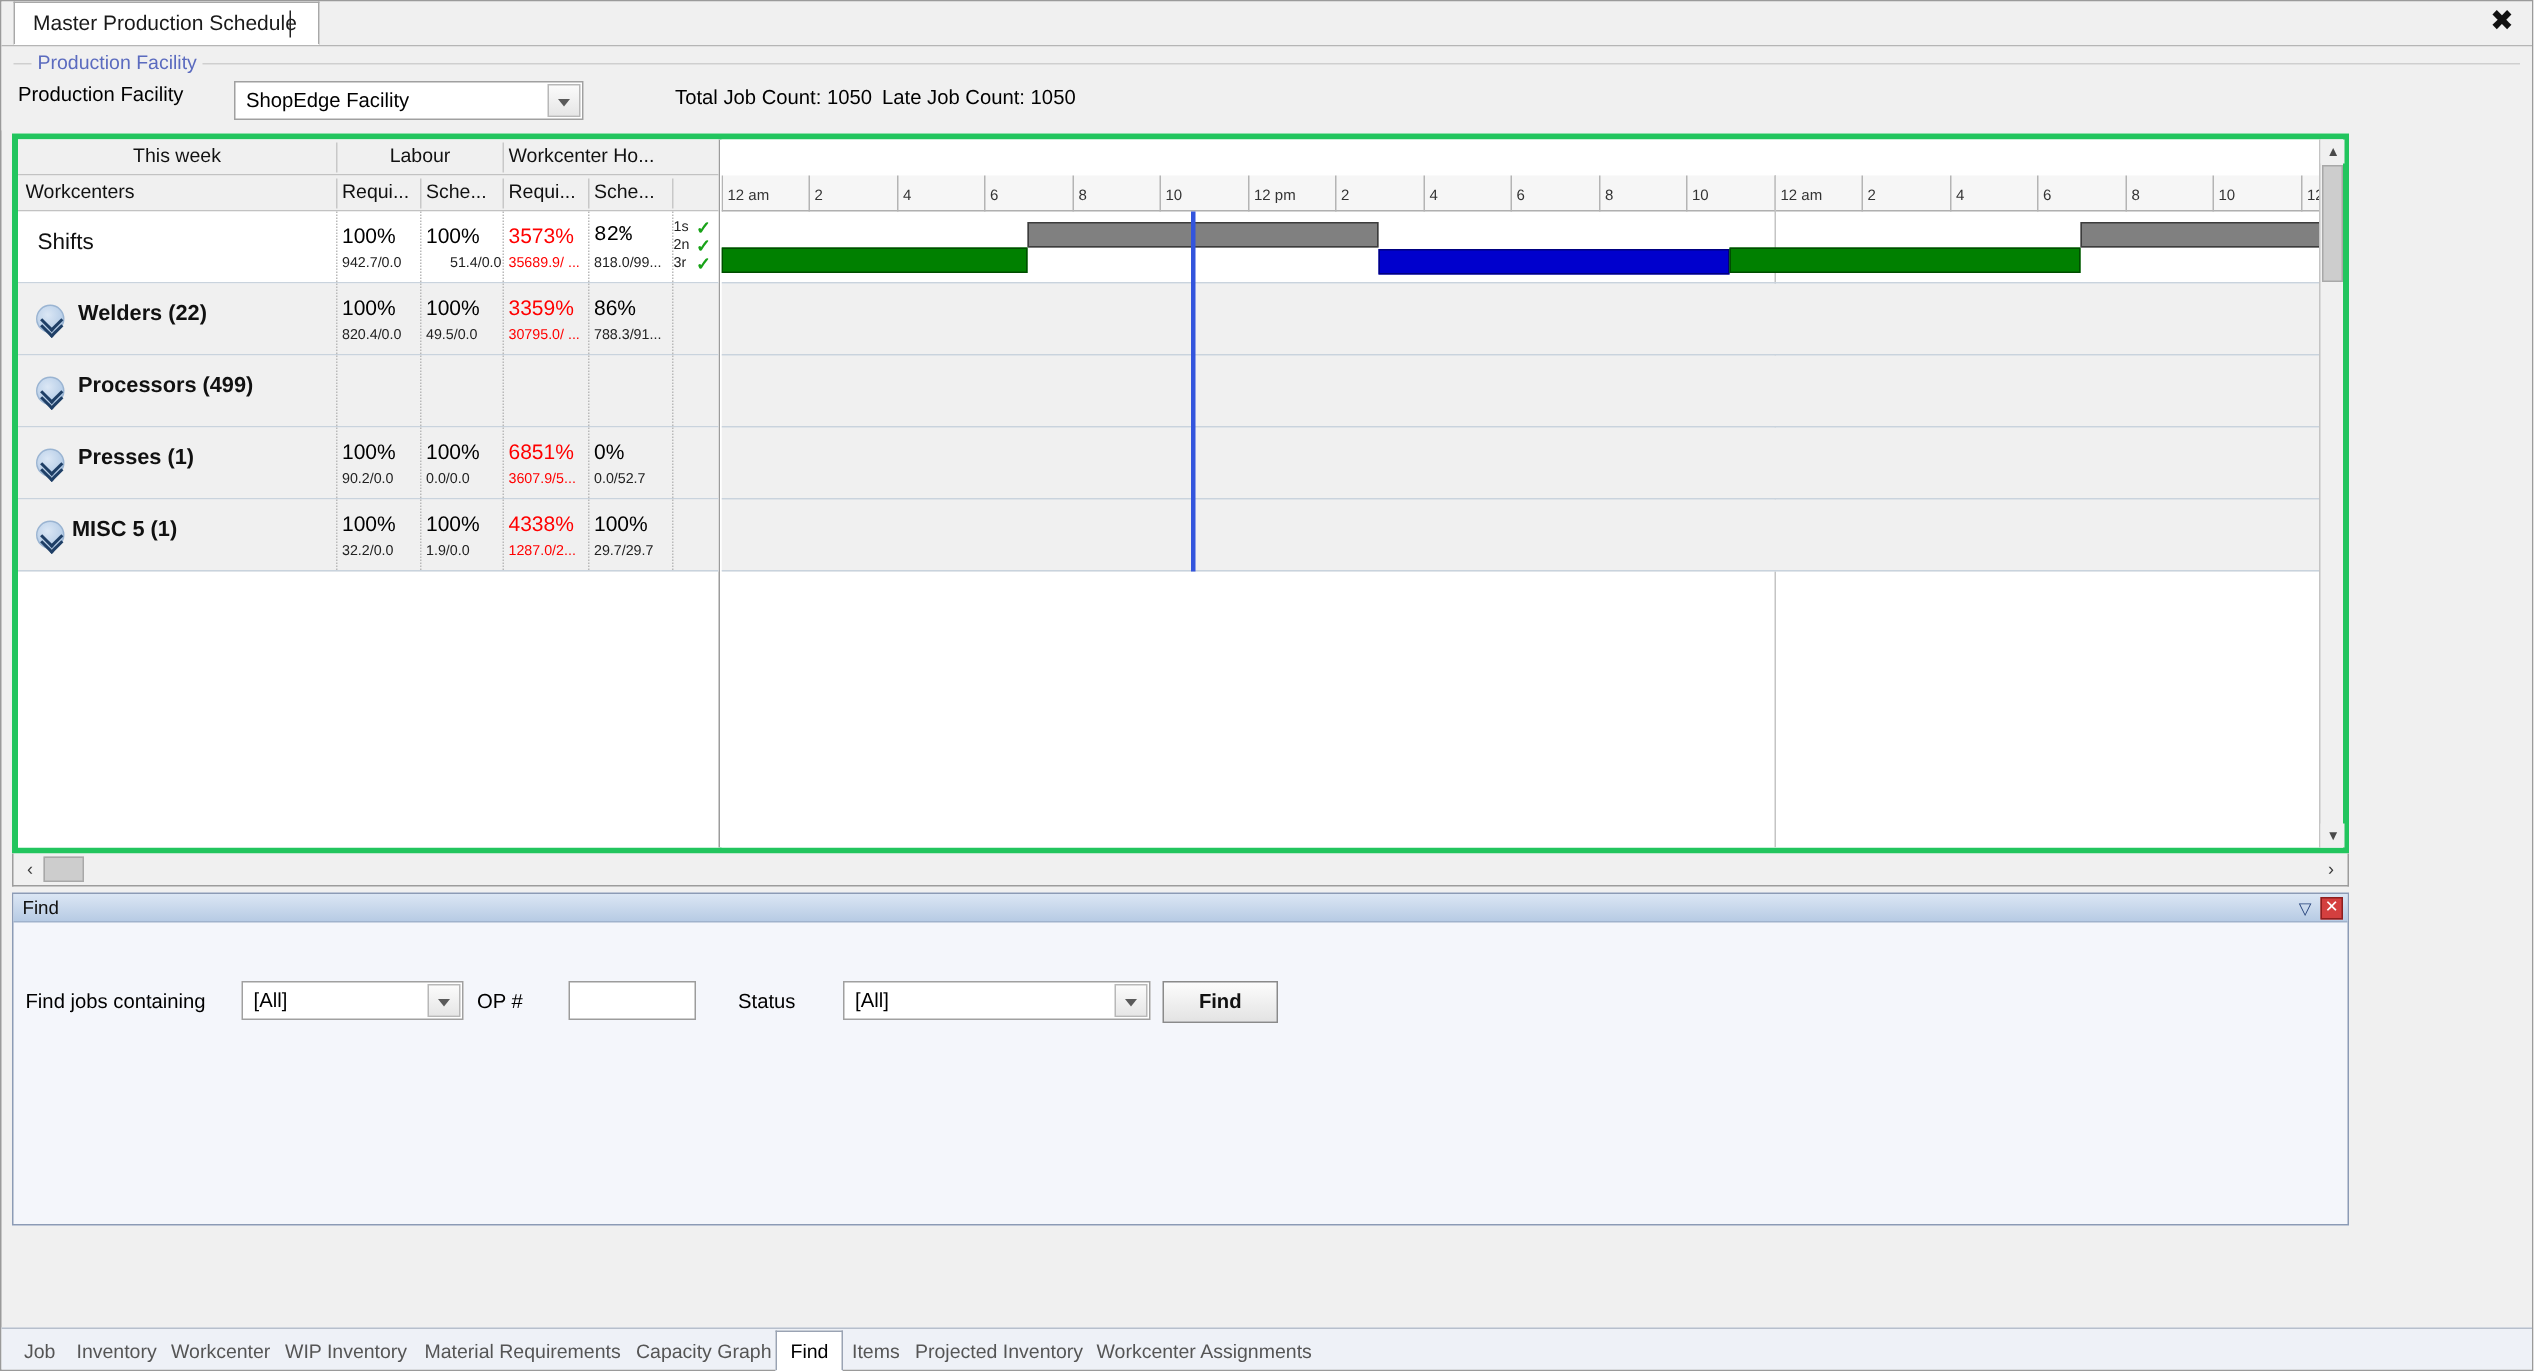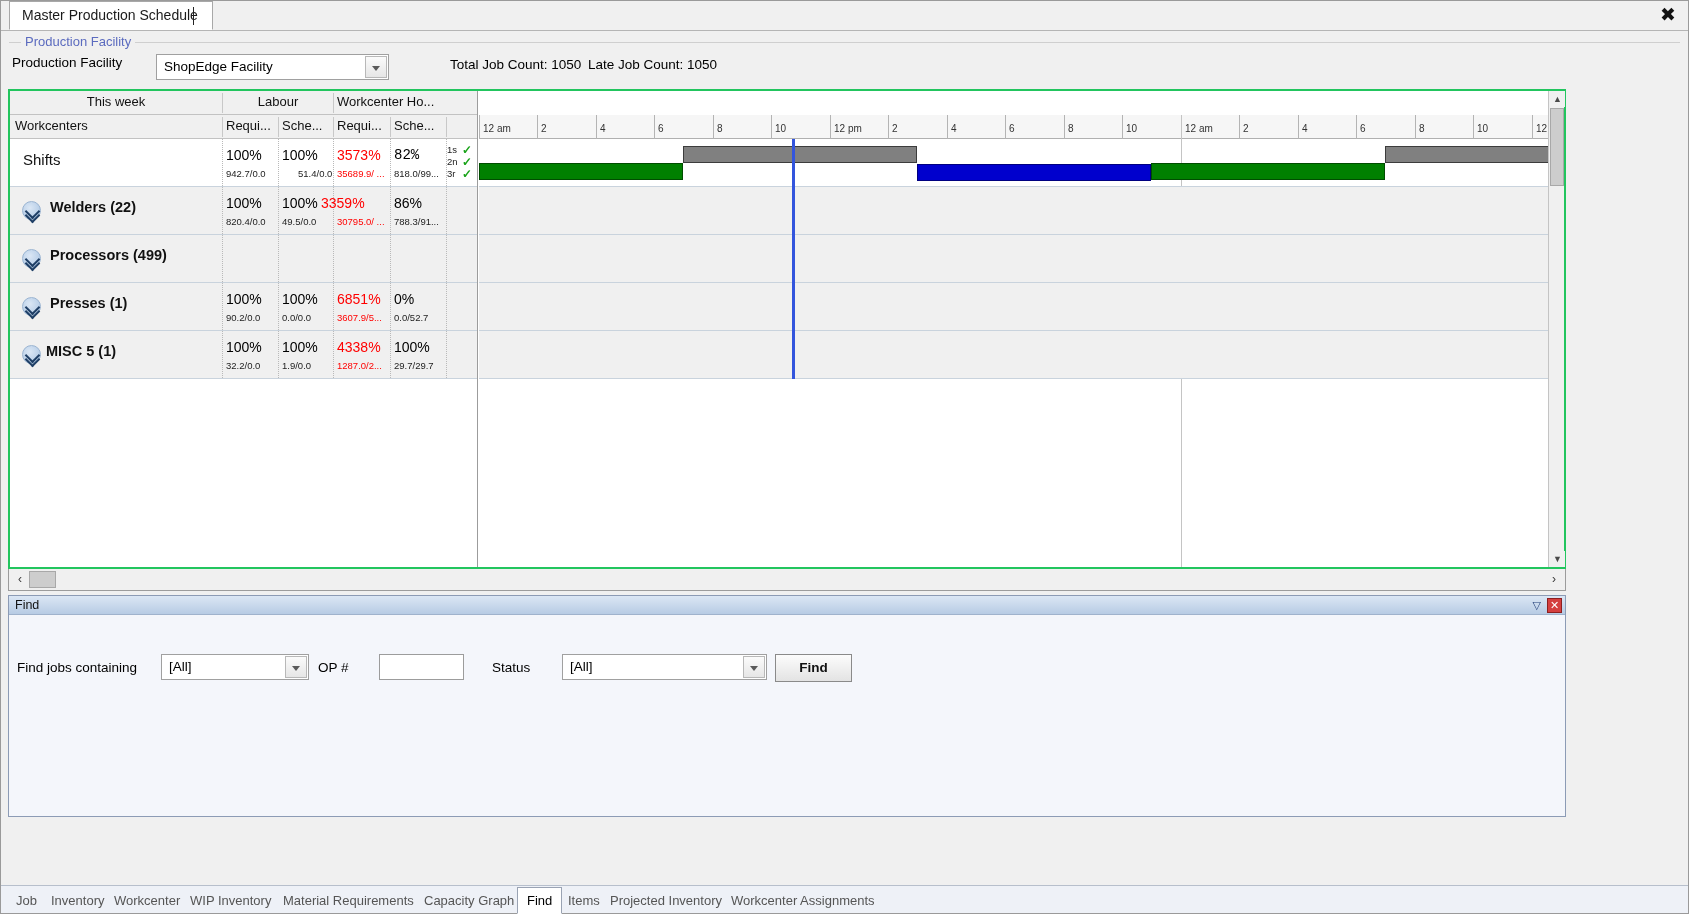--- a/index.html
+++ b/index.html
@@ -116,21 +116,21 @@
     white-space: nowrap;
   }
   #total-jobs { left: 449px; }
   #late-jobs  { left: 587px; }
 
   
   .main {
     position: absolute;
     left: 7px; top: 88px;
     width: 1558px; height: 480px;
-    border: 2px solid #22c55e;
+    border: 4px solid #22c55e;
     background: #fff;
   }
 
   
   .grid {
     position: absolute;
     left: 0; top: 0;
     width: 468px; height: 100%;
     border-right: 1px solid #9c9c9c;
     background: #fff;
@@ -558,21 +558,21 @@
         <div class="rname" style="left:40px;">Welders (22)</div>
         <div class="coldiv" style="left:212px;"></div>
         <div class="coldiv" style="left:268px;"></div>
         <div class="coldiv" style="left:323px;"></div>
         <div class="coldiv" style="left:380px;"></div>
         <div class="coldiv" style="left:436px;"></div>
         <div class="vcell" style="left:216px;">100%</div>
         <div class="vsub" style="left:216px;">820.4/0.0</div>
         <div class="vcell" style="left:272px;">100%</div>
         <div class="vsub" style="left:272px;">49.5/0.0</div>
-        <div class="vcell red" style="left:311px;">3359%</div>
+        <div class="vcell red" style="left:327px;">3359%</div>
         <div class="vsub red" style="left:327px;">30795.0/ ...</div>
         <div class="vcell" style="left:384px;">86%</div>
         <div class="vsub" style="left:384px;">788.3/91...</div>
       </div>
 
       <div class="grow alt" style="top:144px;">
         <div class="expander"></div>
         <div class="rname" style="left:40px;">Processors (499)</div>
         <div class="coldiv" style="left:212px;"></div>
         <div class="coldiv" style="left:268px;"></div>

